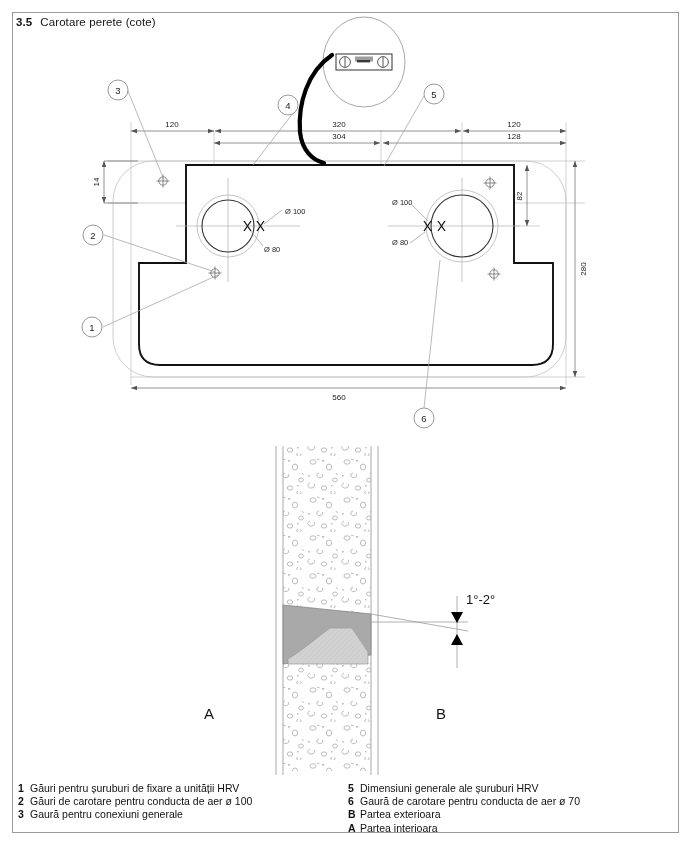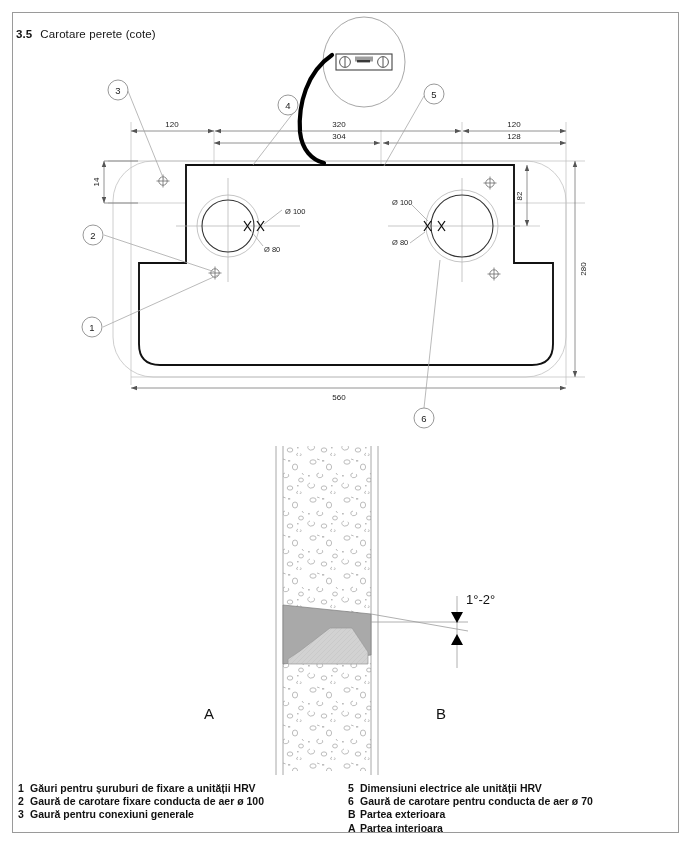--- a/index.html
+++ b/index.html
@@ -30,21 +30,20 @@
     pointer-events: none;
   }
   .section-head {
     position: absolute;
     left: 16px;
     top: 16px;
     font-size: 11.5px;
     color: #141414;
     letter-spacing: 0.1px;
     white-space: nowrap;
-    margin-top: 12px;
   }
   .section-head .num {
     font-weight: bold;
     margin-right: 8px;
   }
   .drawing-svg {
     position: absolute;
     left: 0;
     top: 0;
   }
@@ -67,21 +66,21 @@
   .legend-row {
     display: block;
     white-space: nowrap;
   }
   .legend-key {
     font-weight: bold;
     display: inline-block;
     min-width: 9px;
     margin-right: 3px;
   }
-  .legend-txt { font-weight: bold; }
+  .legend-txt { font-weight: normal; }
 </style>
 </head>
 <body>
 
 <div id="page">
 
   <div class="page-frame"></div>
 
   <div class="section-head">
     <span class="num">3.5</span><span class="ttl">Carotare perete (cote)</span>
@@ -337,30 +336,30 @@
       <text x="441" y="719" font-size="15" fill="#111111" text-anchor="middle" font-family="'Liberation Sans',sans-serif">B</text>
     </g>
   </svg>
 
   <div class="legend">
     <div class="legend-col left">
       <div class="legend-row">
         <span class="legend-key">1</span><span class="legend-txt">Găuri pentru șuruburi de fixare a unității HRV</span>
       </div>
       <div class="legend-row">
-        <span class="legend-key">2</span><span class="legend-txt">Gaură de carotare fixare conducta de aer ø 100</span>
+        <span class="legend-key">2</span><span class="legend-txt">Găuri de carotare pentru conducta de aer ø 100</span>
       </div>
       <div class="legend-row">
         <span class="legend-key">3</span><span class="legend-txt">Gaură pentru conexiuni generale</span>
       </div>
     </div>
 
     <div class="legend-col right">
       <div class="legend-row">
-        <span class="legend-key">5</span><span class="legend-txt">Dimensiuni electrice ale unității HRV</span>
+        <span class="legend-key">5</span><span class="legend-txt">Dimensiuni generale ale șuruburi HRV</span>
       </div>
       <div class="legend-row">
         <span class="legend-key">6</span><span class="legend-txt">Gaură de carotare pentru conducta de aer ø 70</span>
       </div>
       <div class="legend-row">
         <span class="legend-key">B</span><span class="legend-txt">Partea exterioara</span>
       </div>
       <div class="legend-row">
         <span class="legend-key">A</span><span class="legend-txt">Partea interioara</span>
       </div>

